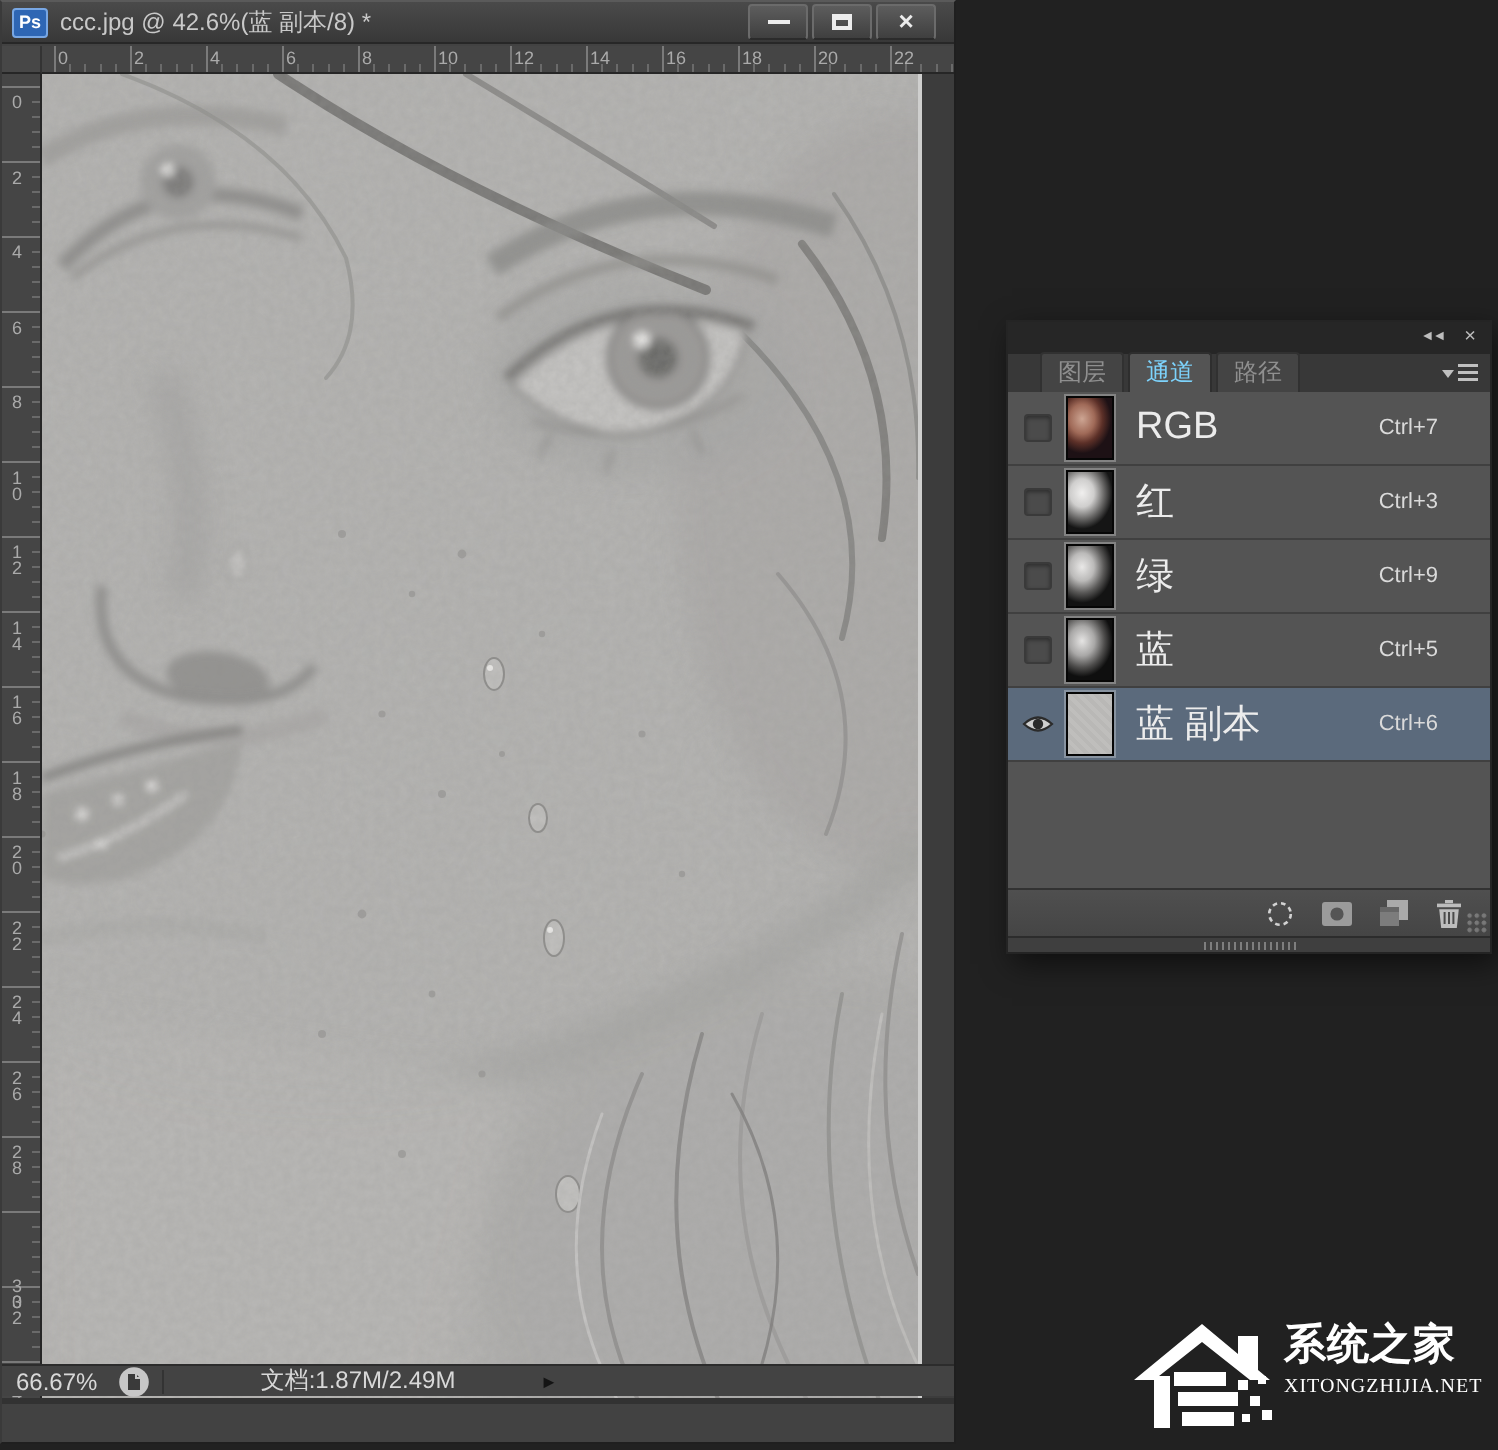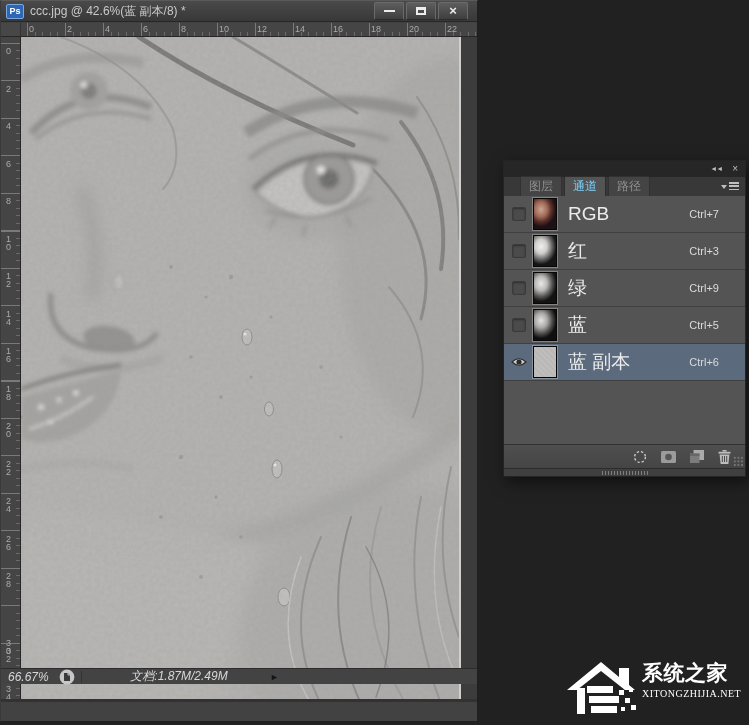--- a/index.html
+++ b/index.html
@@ -46,22 +46,22 @@
     background-position:0 6px,100% 6px;
     background-repeat:no-repeat,no-repeat; }
   .rnum-v { position:absolute; left:3px; width:9px; font-size:9px; line-height:8px;
     color:#aaaaaa; word-break:break-all; text-align:center; }
 
   
   .canvas { position:absolute; left:20px; top:14px; right:0; bottom:0; background:#3c3c3c; overflow:hidden; }
   .face-svg { position:absolute; left:0; top:0; display:block; }
 
   
-  .status-bar { position:absolute; left:0; bottom:18px; width:100%; height:16px; background:#434343;
-    border-top:1px solid #2c2c2c; display:flex; align-items:center; font-size:12px; color:#d8d8d8;font-style:italic; }
+  .status-bar { position:absolute; left:0; bottom:4px; width:100%; height:16px; background:#434343;
+    border-top:1px solid #2c2c2c; display:flex; align-items:center; font-size:12px; color:#d8d8d8; }
   .zoom-field { width:56px; padding-left:7px; }
   .status-doc-icon { width:16px; height:16px; margin:0 6px 0 2px; flex:none; }
   .status-sep { width:1px; height:12px; background:#333; margin-right:8px; }
   .doc-info { width:150px; text-align:center; margin-left:14px; }
   .status-arrow { color:#141414; font-size:9px; margin-left:16px; }
   .bottom-strip { position:absolute; bottom:0; left:0; width:100%; height:3px; background:#323232; }
 
   
   .panel { position:absolute; left:503px; top:160px; width:243px; background:#545454;
     border:1px solid #242424; box-shadow:3px 5px 14px rgba(0,0,0,.55); }

